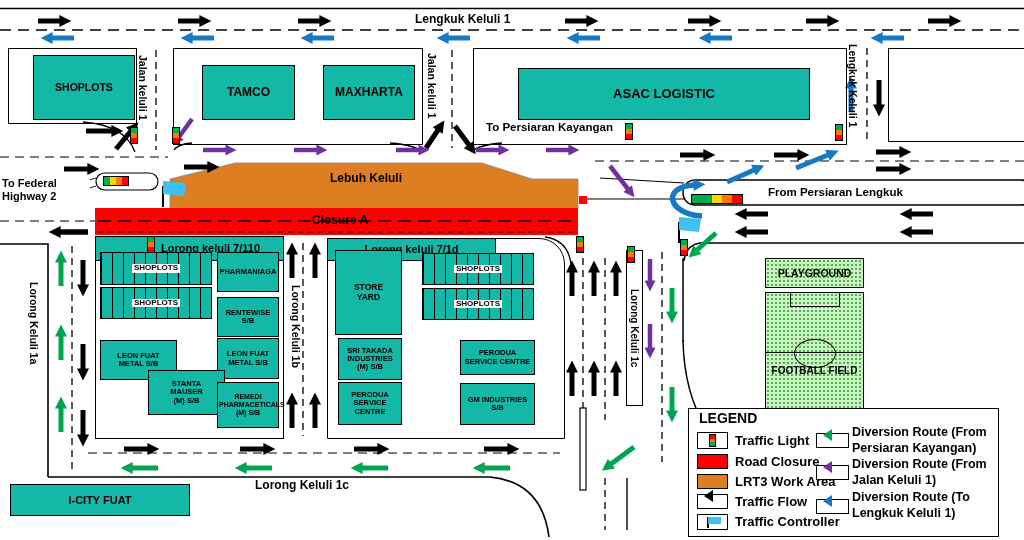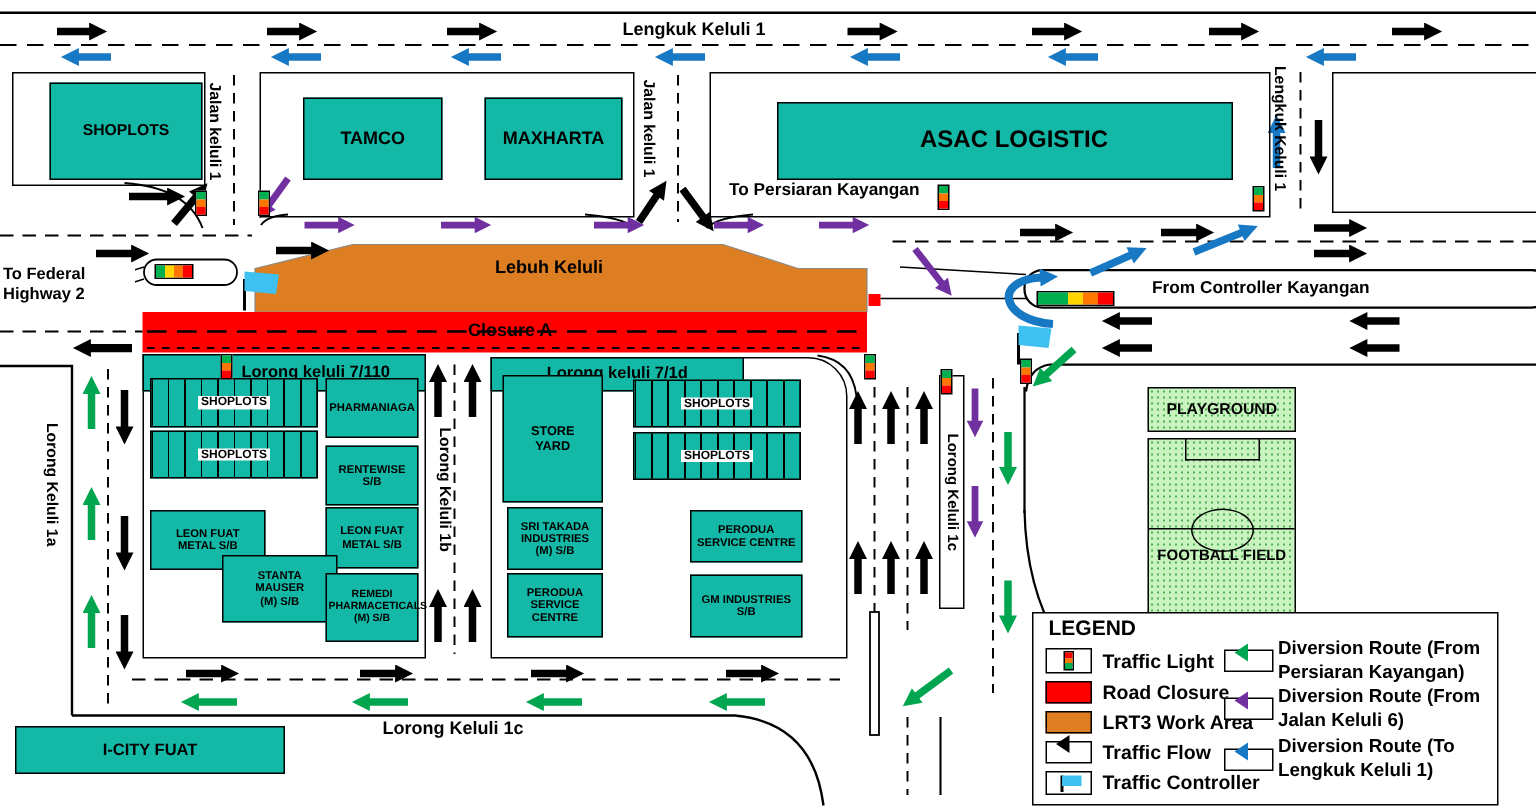--- a/index.html
+++ b/index.html
@@ -203,21 +203,21 @@
 
 <div class="bldg" style="left:33px;top:55px;width:100px;height:63px;font-size:10.5px;">
       <span>SHOPLOTS</span>
     </div>
 <div class="bldg" style="left:202px;top:65px;width:91px;height:53px;font-size:12px;">
       <span>TAMCO</span>
     </div>
 <div class="bldg" style="left:323px;top:65px;width:90px;height:53px;font-size:12px;">
       <span>MAXHARTA</span>
     </div>
-<div class="bldg" style="left:518px;top:68px;width:290px;height:50px;font-size:16px;padding-left:12px;">
+<div class="bldg" style="left:518px;top:68px;width:290px;height:50px;font-size:13px;">
       <span>ASAC LOGISTIC</span>
     </div>
 
 <div class="blk" style="left:95px;top:236px;width:187px;height:201px;"></div>
 <div class="bldg" style="left:95px;top:236px;width:187px;height:23px;font-size:11px;padding-left:0;">
       <span style="margin-left:42px;">Lorong keluli 7/110</span>
     </div>
 <div class="bldg seg" style="left:100px;top:252px;width:110px;height:31px;font-size:8px;">
       <span>SHOPLOTS</span>
     </div>
@@ -283,21 +283,21 @@
   <div class="abs" style="left:28px;top:46px;width:40px;height:27px;border:1.2px solid #000;border-radius:50%;"></div>
   <div class="abs" style="left:3px;top:71px;width:91px;text-align:center;font-weight:bold;font-size:10px;line-height:1.35;"><span class="wrap">FOOTBALL FIELD</span></div>
 </div>
 
 <div class="lbl" style="left:415px;top:13px;font-size:12px;">Lengkuk Keluli 1</div>
 <div class="lbl vtext" style="left:137px;top:55px;font-size:10.5px;">Jalan keluli 1</div>
 <div class="lbl vtext" style="left:426px;top:53px;font-size:10.5px;">Jalan keluli 1</div>
 <div class="lbl vtext" style="left:847px;top:44px;font-size:10.5px;">Lengkuk Keluli 1</div>
 <div class="lbl wrap" style="left:2px;top:177px;width:88px;font-size:11px;background:#fff;">To Federal Highway 2</div>
 <div class="lbl" style="left:486px;top:121px;font-size:11.5px;">To Persiaran Kayangan</div>
-<div class="lbl" style="left:768px;top:186px;font-size:11.5px;">From Controller Kayangan</div>
+<div class="lbl" style="left:768px;top:186px;font-size:11.5px;">From Persiaran Lengkuk</div>
 <div class="lbl" style="left:330px;top:172px;font-size:12px;">Lebuh Keluli</div>
 <div class="lbl" style="left:312px;top:214px;font-size:12px;">Closure A</div>
 <div class="lbl vtext" style="left:28px;top:282px;font-size:10.5px;">Lorong Keluli 1a</div>
 <div class="lbl vtext" style="left:290px;top:285px;font-size:10.5px;background:#fff;">Lorong Keluli 1b</div>
 <div class="mediv" style="left:626px;top:250px;width:15px;height:154px;display:flex;align-items:center;justify-content:center;">
   <span class="vtext" style="font-weight:bold;font-size:10px;white-space:nowrap;">Lorong Keluli 1c</span>
 </div>
 <div class="lbl" style="left:255px;top:479px;font-size:12px;">Lorong Keluli 1c</div>
 
 <div class="tl" style="left:130px;top:127px;">
@@ -378,19 +378,19 @@
   <div class="lg-icon" style="left:8px;top:105px;width:31px;height:16px;">
     <span style="position:absolute;left:9px;top:2px;width:1.5px;height:11px;background:#000;"></span>
     <span style="position:absolute;left:10px;top:2px;width:13px;height:7px;background:#3ec1f0;"></span>
   </div>
   <div class="lg-lbl" style="left:46px;top:105px;">Traffic Controller</div>
 
   <div class="lg-icon" style="left:127px;top:24px;width:33px;height:15px;"><span class="marrow" style="--c:#00a550;margin-top:3.5px;"></span></div>
   <div class="lg-lbl wrap" style="left:163px;top:16px;width:146px;font-size:12.5px;white-space:normal;">Diversion Route (From Persiaran Kayangan)</div>
 
   <div class="lg-icon" style="left:127px;top:56px;width:33px;height:15px;"><span class="marrow" style="--c:#7030a0;margin-top:3.5px;"></span></div>
-  <div class="lg-lbl wrap" style="left:163px;top:48px;width:146px;font-size:12.5px;white-space:normal;">Diversion Route (From Jalan Keluli 6)</div>
+  <div class="lg-lbl wrap" style="left:163px;top:48px;width:146px;font-size:12.5px;white-space:normal;">Diversion Route (From Jalan Keluli 1)</div>
 
   <div class="lg-icon" style="left:127px;top:90px;width:33px;height:15px;"><span class="marrow" style="--c:#1778c4;margin-top:3.5px;"></span></div>
   <div class="lg-lbl wrap" style="left:163px;top:81px;width:146px;font-size:12.5px;white-space:normal;">Diversion Route (To Lengkuk Keluli 1)</div>
 </div>
 
 </div>
 
 </body></html>

